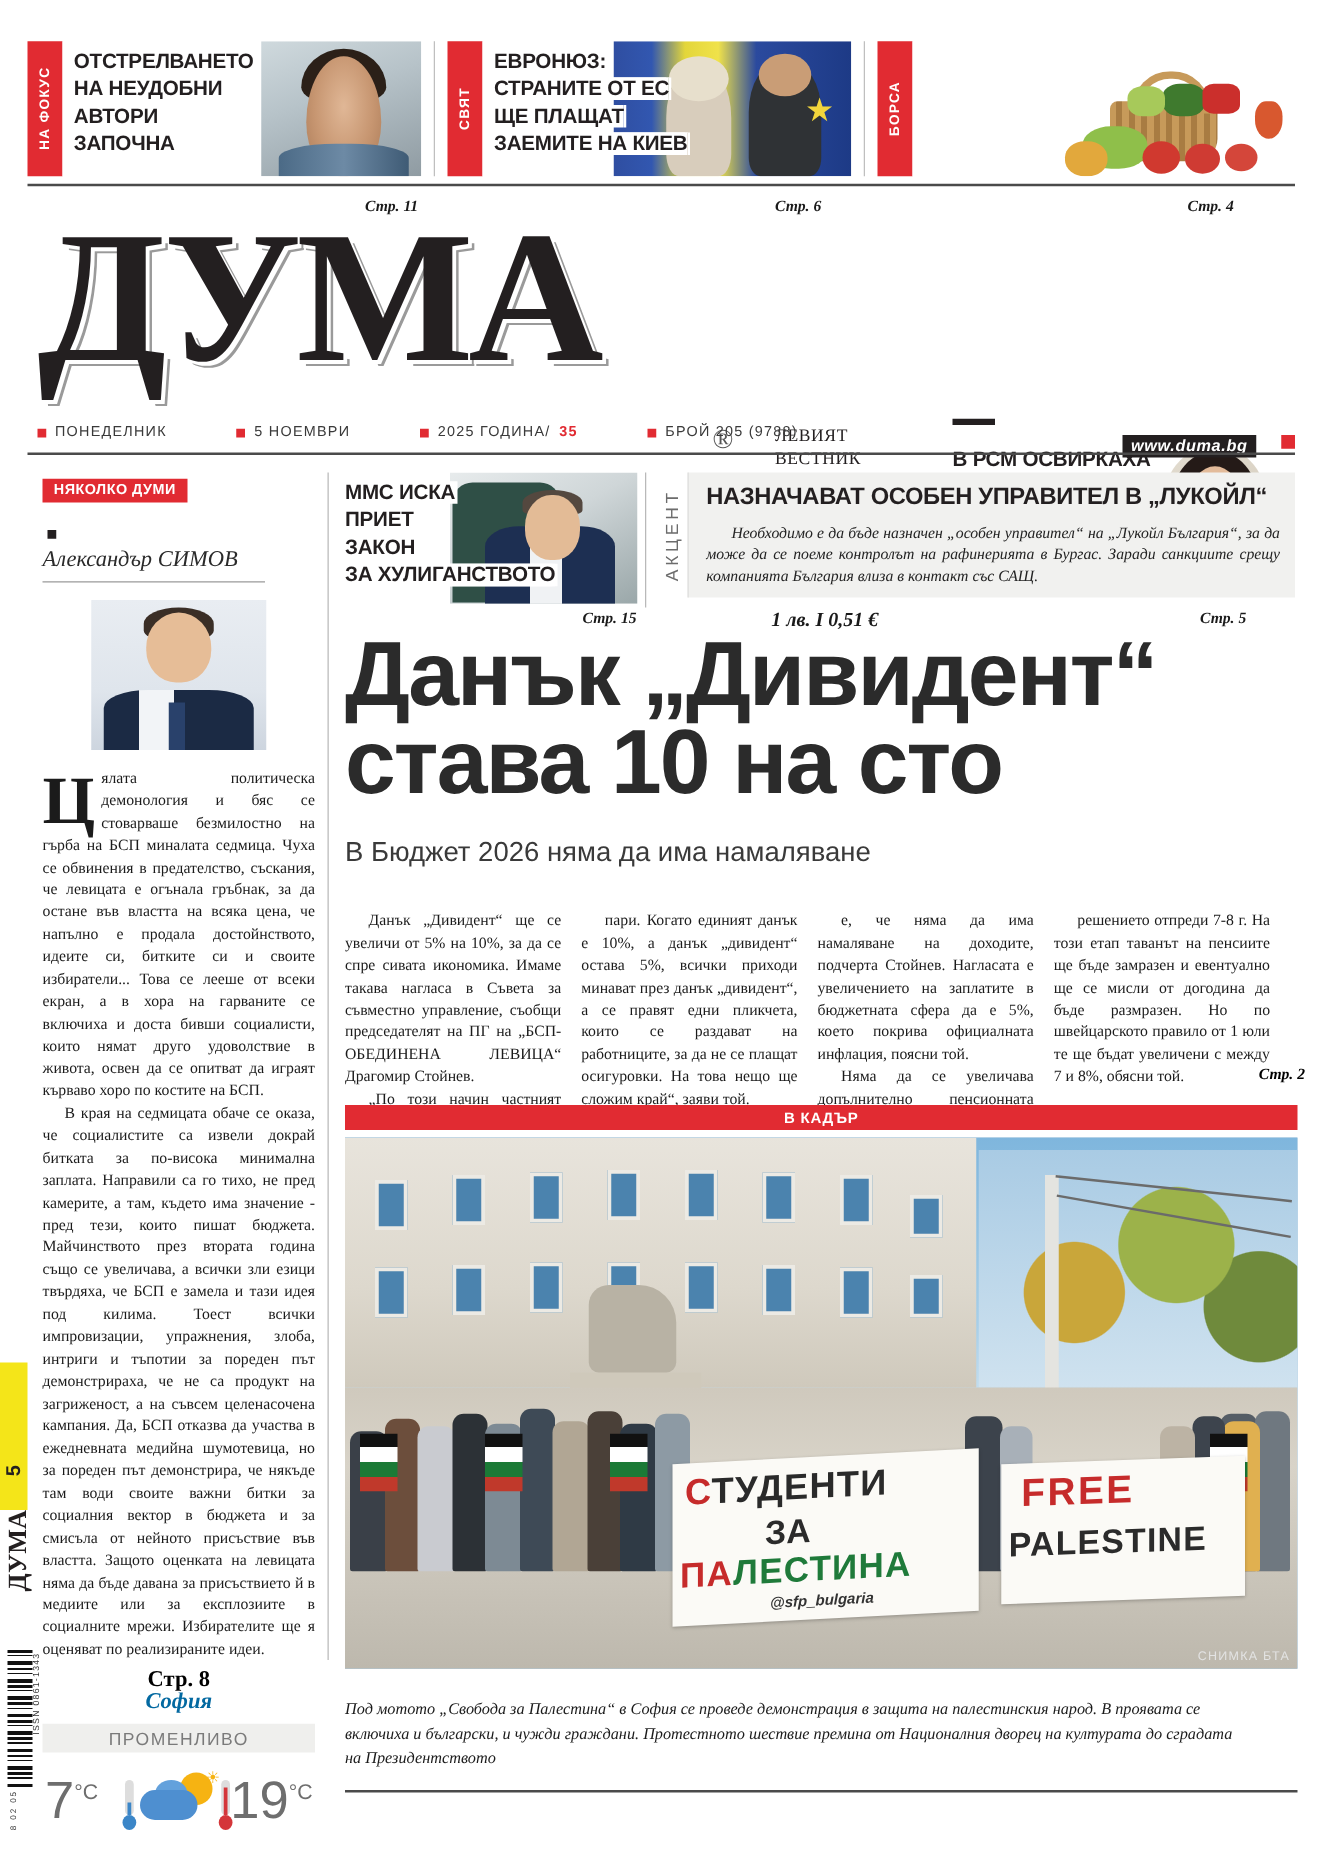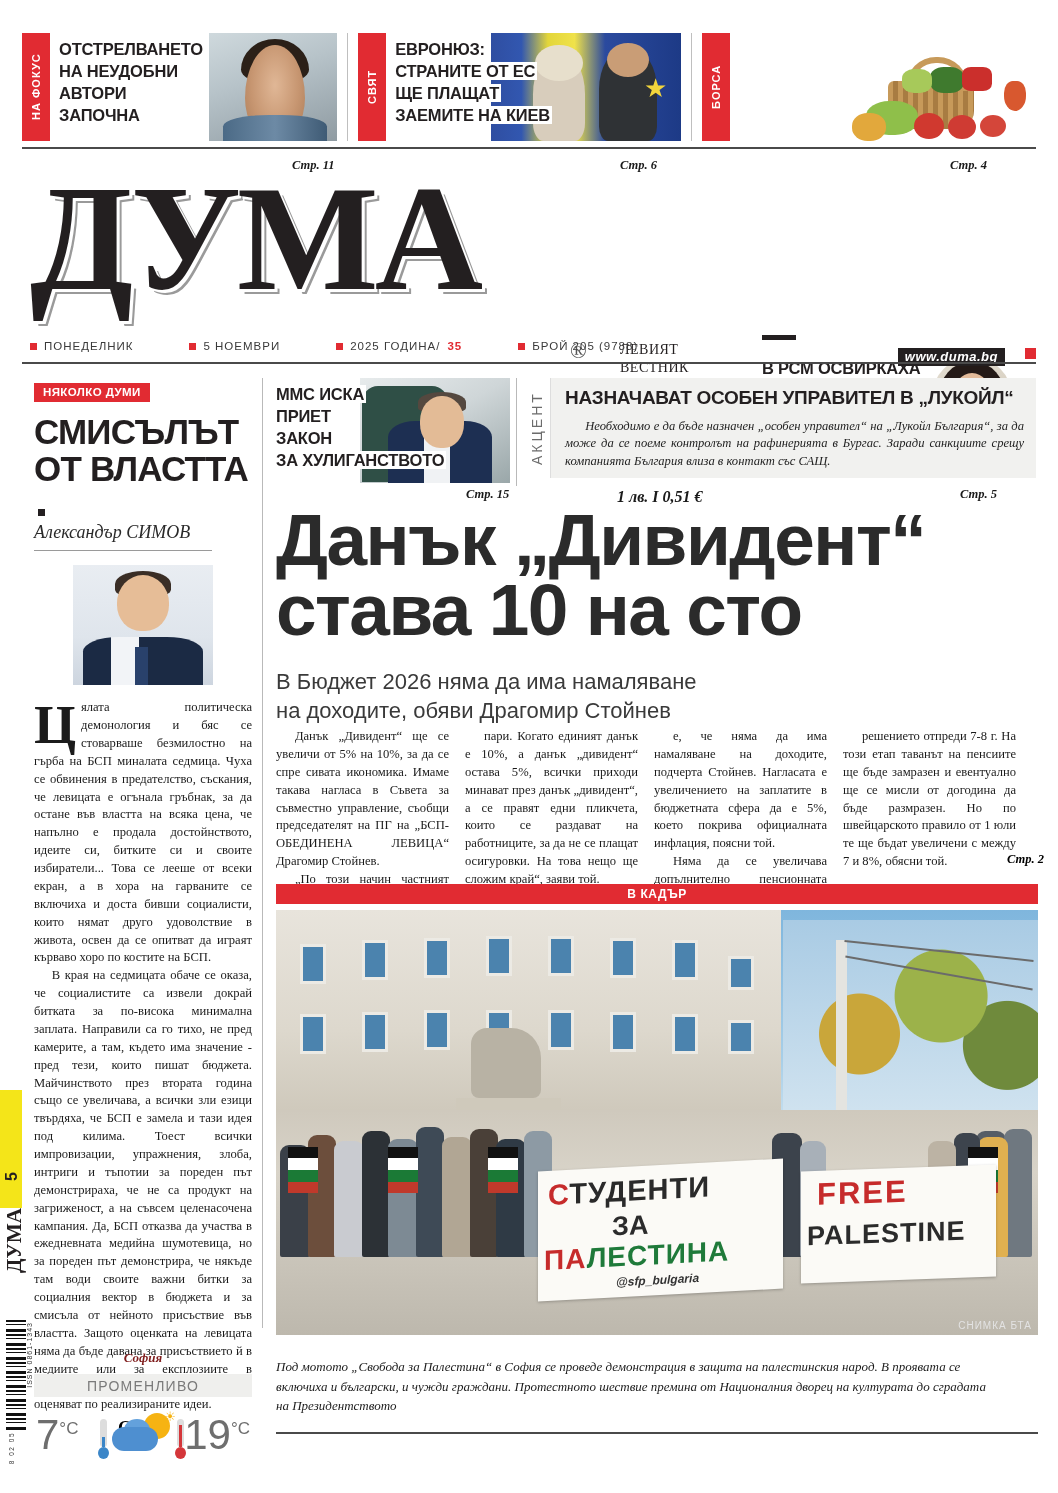--- a/index.html
+++ b/index.html
@@ -201,21 +201,21 @@
   .flagp { position:absolute; bottom:64px; width:30px; height:46px;
      background:linear-gradient(180deg,#111 0 11px,#fff 11px 23px,#1b7a36 23px 35px,#c0392b 35px 46px);}
   .photo-credit { position:absolute; right:6px; bottom:4px; color:#e3e3e3; font-size:10px; letter-spacing:1px;}
   .photo-cap { position:absolute; left:276px; top:1357px; width:720px;
      font-family:"Liberation Serif", serif; font-style:italic; font-size:13px; line-height:1.5; color:#1b1b1b;}
   .cap-rule { position:absolute; left:276px; top:1432px; width:762px; height:2px; background:#4a4a4a;}
 
   
   .weather { position:absolute; left:34px; top:1350px; width:218px; }
   .w-city { text-align:center; font-family:"Liberation Serif", serif; font-style:italic; font-weight:bold;
-     font-size:13px; color:#7f1d1d;}
+     font-size:18px; color:#0369a1;}
   .w-cond { margin-top:8px; height:23px; background:#efefed; color:#7a7a7a; font-size:14px;
      letter-spacing:1.2px; display:flex; align-items:center; justify-content:center;}
   .w-row { margin-top:8px; height:64px; position:relative; }
   .w-temp { position:absolute; font-size:42px; color:#6e6e6e; font-weight:300; }
   .w-temp sup { font-size:17px; vertical-align:super; }
   .w-lo { left:2px; top:6px; }
   .w-hi { right:2px; top:6px; }
   .thermo { position:absolute; width:11px; height:40px; top:14px; }
   .thermo .tube{ position:absolute; left:2px; top:0; width:7px; height:28px; background:#ddd; border-radius:4px;}
   .thermo .bulb{ position:absolute; left:0; bottom:0; width:11px; height:12px; border-radius:50%;}
@@ -359,24 +359,20 @@
     <span class="t">www.duma.bg</span>
     <span class="s"></span>
   </div>
   <div class="mast-rule"></div>
 
   <div class="vrule" style="left:262px;top:378px;height:950px"></div>
   <div class="vrule" style="left:516px;top:378px;height:108px"></div>
 
   <div class="edit-col">
     <span class="kicker">НЯКОЛКО ДУМИ</span>
-    <div class="edit-title">
-      <div>СМИСЪЛЪТ</div>
-      <div>ОТ ВЛАСТТА</div>
-    </div>
     <div class="edit-dot"></div>
     <div class="edit-author">Александър СИМОВ</div>
     <div class="edit-rule"></div>
     <div class="edit-photo">
       <div class="hr"></div>
         <div class="sk"></div>
         <div class="sh"></div>
         <div class="ti"></div>
     </div>
     <div class="edit-body">
@@ -410,21 +406,20 @@
     </div>
   </div>
   <div class="page-ref" style="left:960px;top:487px">Стр. 5</div>
 
   <div class="main-head">
     <div>Данък „Дивидент“</div>
     <div>става 10 на сто</div>
   </div>
   <div class="main-sub">
     <div>В Бюджет 2026 няма да има намаляване</div>
-    <div>на доходите, обяви Драгомир Стойнев</div>
   </div>
 
   <div class="main-cols">
     <div class="c">
       <p>Данък „Дивидент“ ще се увеличи от 5% на 10%, за да се спре сивата икономика. Имаме такава нагласа в Съвета за съвместно управление, съобщи председателят на ПГ на „БСП-ОБЕДИНЕНА ЛЕВИЦА“ Драгомир Стойнев.</p>
     <p>„По този начин частният сектор раздава пликчетата с</p>
       </div>
     <div class="c">
       <p>пари. Когато единият данък е 10%, а данък „дивидент“ остава 5%, всички приходи минават през данък „дивидент“, а се правят едни пликчета, които се раздават на работниците, за да не се плащат осигуровки. На това нещо ще сложим край“, заяви той.</p>
     <p>Важното на Бюджет 2026</p>

